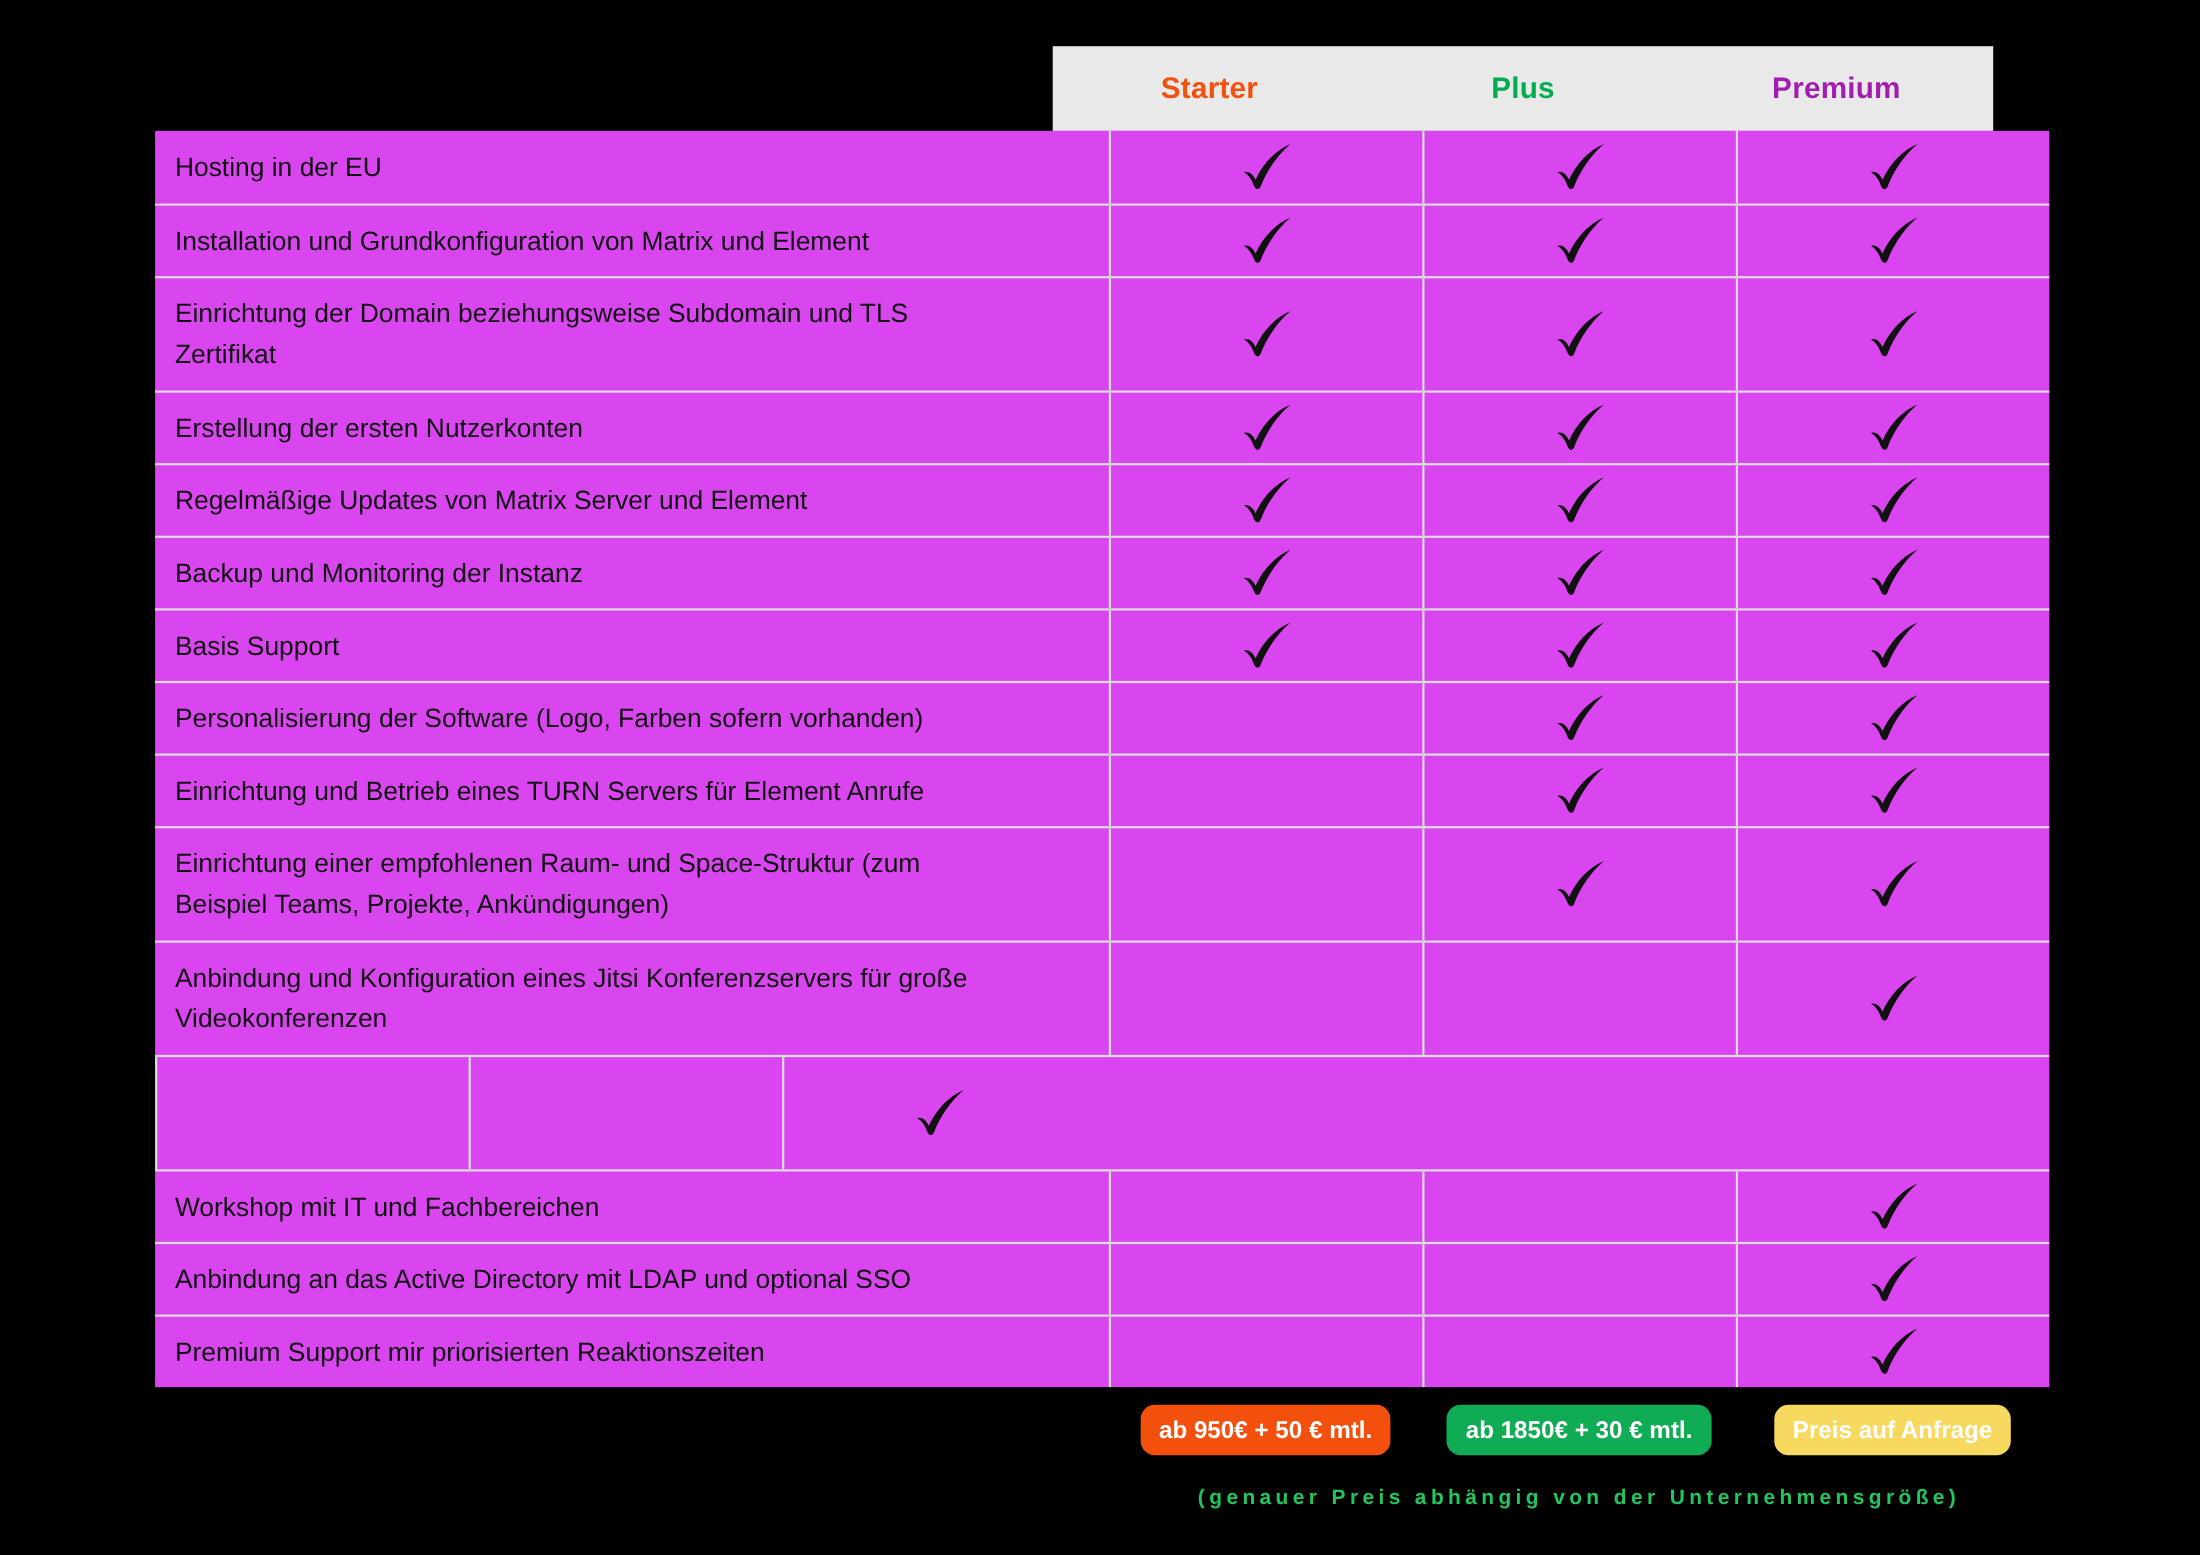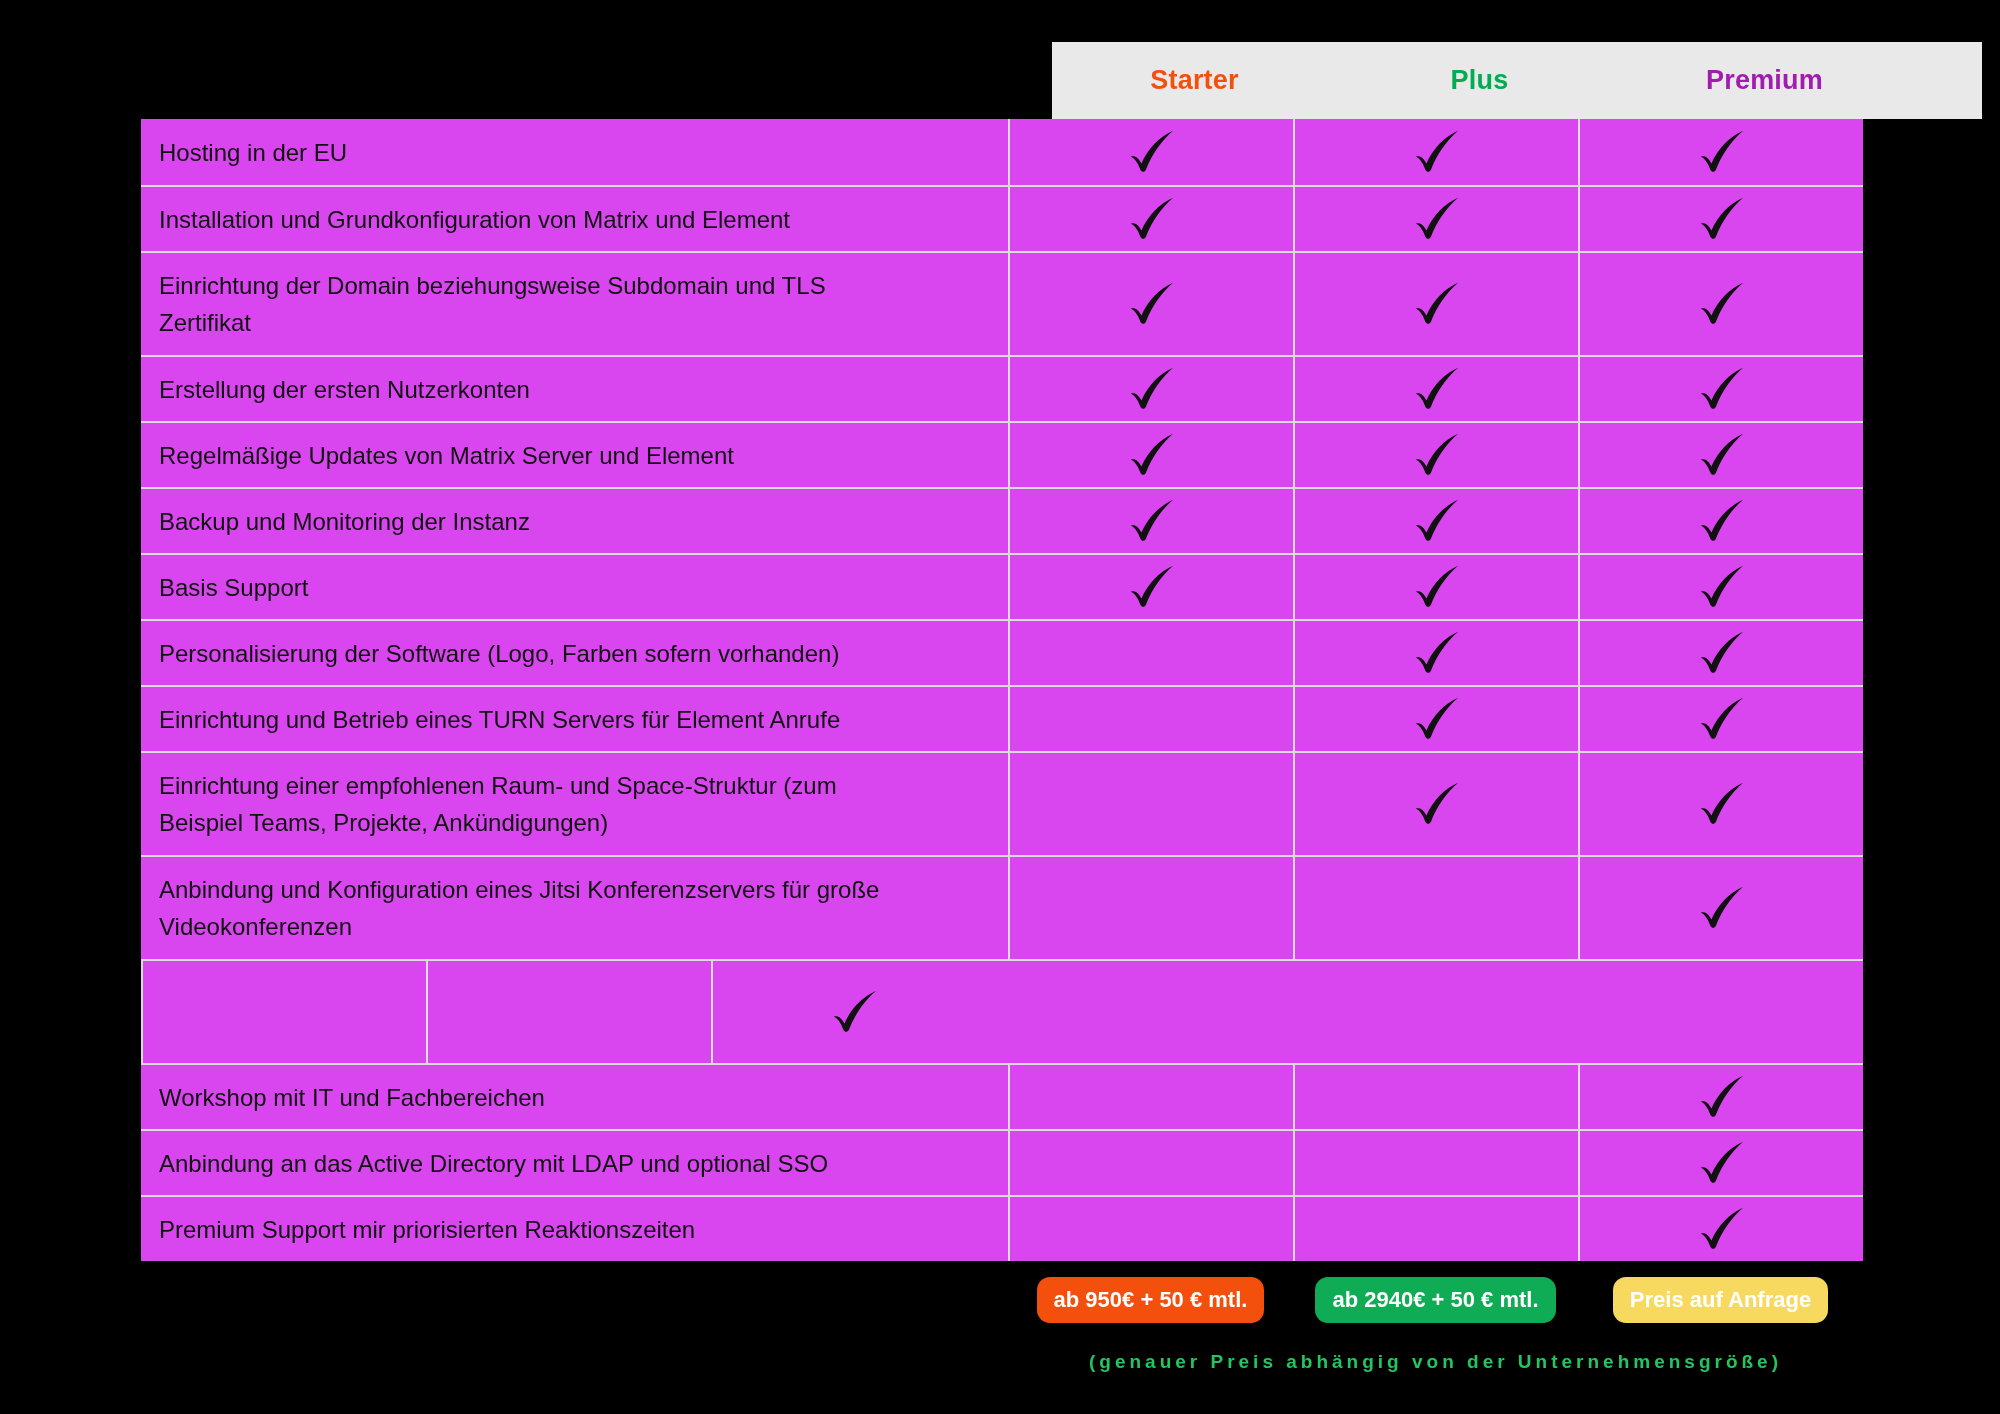--- a/index.html
+++ b/index.html
@@ -5,22 +5,22 @@
   html, body { margin: 0; padding: 0; }
   body {
     width: 2000px; height: 1414px;
     background: #000000;
     position: relative;
     font-family: "Liberation Sans", sans-serif;
     overflow: hidden;
   }
   .plan-header {
     position: absolute;
-    left: 1052px; top: 42px;
-    width: 930px; height: 77px;
+    left: 957px; top: 42px;
+    width: 855px; height: 77px;
     background: #E9E9E9;
     display: flex;
   }
   .plan-header-cell {
     width: 285px;
     display: flex; align-items: center; justify-content: center;
     font-weight: bold; font-size: 27px;
     letter-spacing: 0.2px;
   }
   .feature-table {
@@ -315,20 +315,20 @@
   </svg>
       </div>
     </div>
   </div>
 
 <div class="price-badges">
     <div class="badge-slot">
     <div class="price-badge" style="background: rgb(244, 80, 13);">ab 950€ + 50 € mtl.</div>
   </div>
     <div class="badge-slot">
-    <div class="price-badge" style="background: rgb(15, 172, 85);">ab 2940€ + 50 € mtl.</div>
+    <div class="price-badge" style="background: rgb(15, 172, 85);">ab 1850€ + 30 € mtl.</div>
   </div>
     <div class="badge-slot">
     <div class="price-badge" style="background: rgb(248, 217, 95);">Preis auf Anfrage</div>
   </div>
   </div>
 
 <div class="price-footnote">(genauer Preis abhängig von der Unternehmensgröße)</div>
 
 </body></html>

